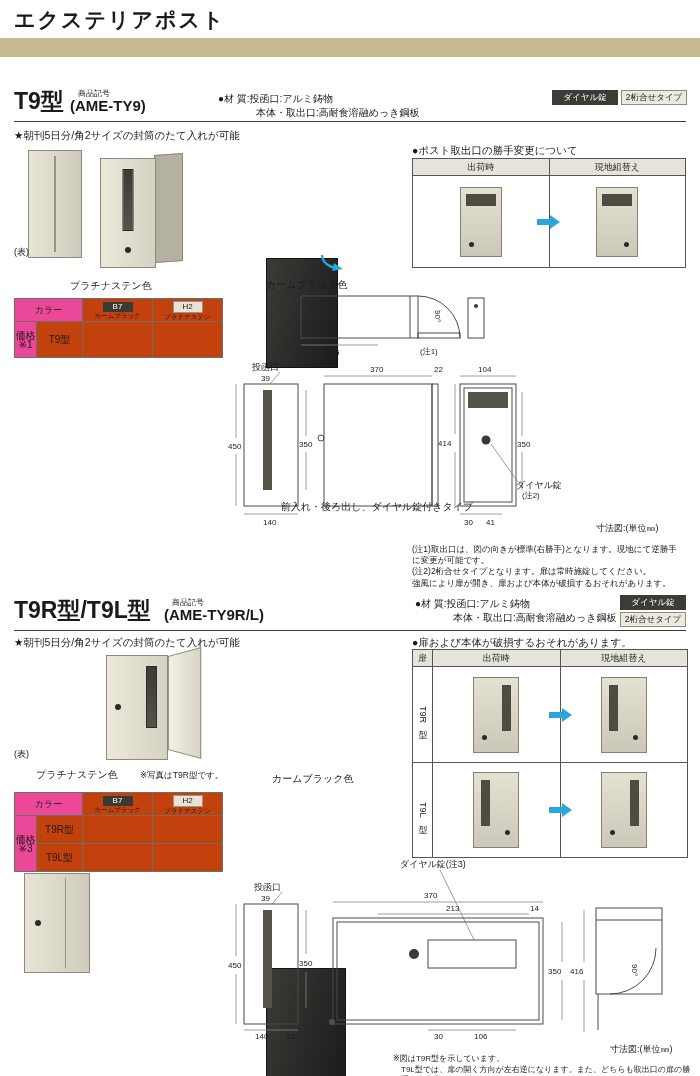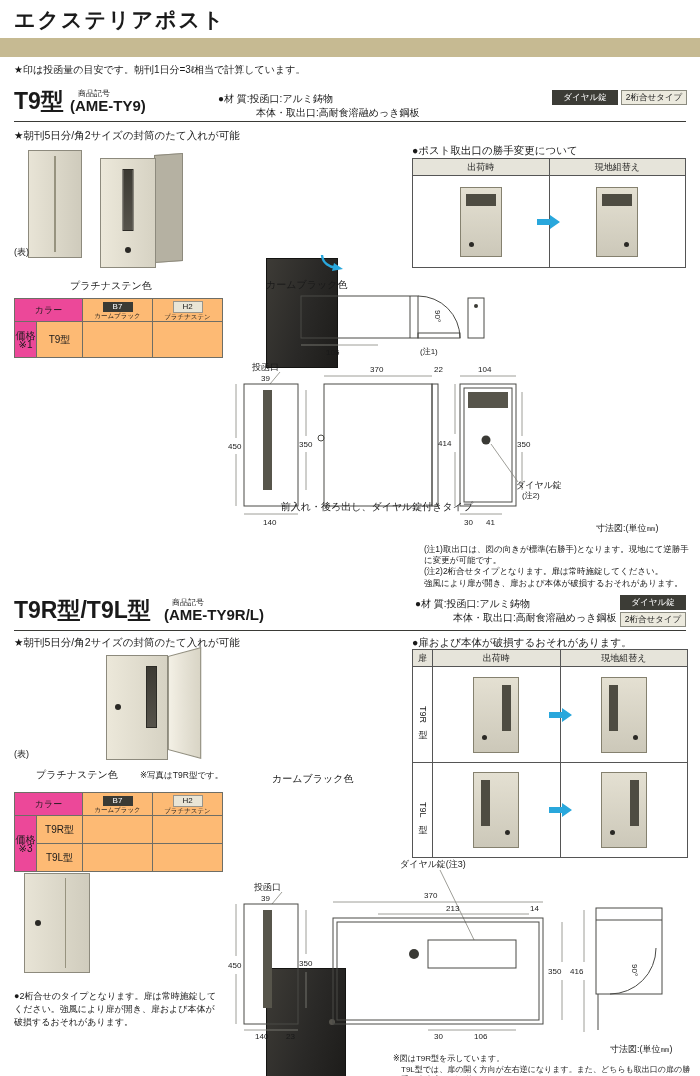--- a/index.html
+++ b/index.html
@@ -46,21 +46,21 @@
 .chg2 .hd .c+.c{border-left:1px solid #555}
 .chg2 .row{display:flex;height:95px;position:relative}
 .chg2 .row+.row{border-top:1px solid #555}
 .chg2 .row .door{width:20px;border-right:1px solid #555;display:flex;align-items:center;justify-content:center;font-size:9px}
 .chg2 .row .cell{flex:1;display:flex;align-items:center;justify-content:center}
 .chg2 .row .cell+.cell{border-left:1px solid #555}
 .chg2 .arr{position:absolute;left:148px;top:50%;transform:translate(-50%,-50%);z-index:3}
 .vtext{writing-mode:vertical-rl;text-orientation:mixed}
 
 .ctable{border-collapse:collapse;table-layout:fixed}
-.ctable td{border:1px solid #6e6e66;padding:0;text-align:center;vertical-align:middle;font-size:10px;background:#fdba74}
+.ctable td{border:1px solid #6e6e66;padding:0;text-align:center;vertical-align:middle;font-size:10px;background:#c2410c}
 .ctable td.gray{background:#ec4899;font-size:9px}
 .chip{display:inline-block;min-width:30px;font-size:8px;line-height:10px;margin-top:2px}
 .chip.dark{background:#3a3a34;color:#fff}
 .chip.light{background:#e9e5d6;border:1px solid #98948a}
 .cname{font-size:6.5px;line-height:8px}
 .pname{font-size:9.5px}
 .pricecell div{font-size:10px;line-height:9px}
 
 .dwg rect,.dwg line,.dwg path,.dwg circle{stroke:#4a4a46;stroke-width:1;fill:none}
 .dwg .dim{stroke:#85857d;stroke-width:.8}
@@ -71,21 +71,20 @@
 .dwg .st9{font-size:9px}
 .noteblock div{line-height:1.32}
 </style>
 </head>
 <body>
 
 <div id="page">
 
   <div class="abs f21 b" style="left:14px;top:6px;letter-spacing:2px">エクステリアポスト</div>
   <div class="abs tanbar" style="left:0;top:38px;width:700px;height:19px"></div>
-  <div class="abs f10" style="left:14px;top:63px">★印は投函量の目安です。朝刊1日分=3ℓ相当で計算しています。</div>
 
   <div class="abs f23 b" style="left:14px;top:86px">T9型</div>
   <div class="abs f8" style="left:78px;top:88px">商品記号</div>
   <div class="abs f15 b" style="left:70px;top:97px">(AME-TY9)</div>
   <div class="abs f10" style="left:218px;top:92px"><span>●材 質:</span><span>投函口:アルミ鋳物</span></div>
   <div class="abs f10" style="left:256px;top:106px">本体・取出口:高耐食溶融めっき鋼板</div>
   <div class="abs badge dark" style="left:552px;top:90px">ダイヤル錠</div>
   <div class="abs badge light" style="left:621px;top:90px">2桁合せタイプ</div>
   <div class="abs rule" style="left:14px;top:121px;width:672px;height:1px"></div>
   <div class="abs f105" style="left:14px;top:129px">★朝刊5日分/角2サイズの封筒のたて入れが可能</div>
@@ -216,21 +215,21 @@
       <text x="236" y="237">30</text>
       <line class="dim" x1="252" y1="226" x2="274" y2="226"></line>
       <text x="258" y="237">41</text>
       <line class="dim" x1="290" y1="194" x2="263" y2="156"></line>
       <text x="288" y="200" class="st9">ダイヤル錠</text>
       <text x="294" y="210">(注2)</text>
     </g>
   </svg>
   <div class="abs f10" style="left:277px;top:500px;width:200px;text-align:center">前入れ・後ろ出し、ダイヤル錠付きタイプ</div>
   <div class="abs f9" style="left:596px;top:522px">寸法図:(単位㎜)</div>
-  <div class="abs f85 noteblock" style="left:424px;top:544px;width:266px">
+  <div class="abs f85 noteblock" style="left:412px;top:544px;width:266px">
     <div>(注1)取出口は、図の向きが標準(右勝手)となります。現地にて逆勝手に変更が可能です。</div>
     <div>(注2)2桁合せタイプとなります。扉は常時施錠してください。</div>
     <div>強風により扉が開き、扉および本体が破損するおそれがあります。</div>
   </div>
 
   <div class="abs f23 b" style="left:14px;top:595px">T9R型/T9L型</div>
   <div class="abs f8" style="left:172px;top:597px">商品記号</div>
   <div class="abs f15 b" style="left:164px;top:606px">(AME-TY9R/L)</div>
   <div class="abs f10" style="left:415px;top:597px"><span>●材 質:</span><span>投函口:アルミ鋳物</span></div>
   <div class="abs f10" style="left:453px;top:611px">本体・取出口:高耐食溶融めっき鋼板</div>
@@ -386,19 +385,18 @@
     <g>
       <rect x="368" y="58" width="66" height="86"></rect>
       <line x1="368" y1="70" x2="434" y2="70"></line>
       <line x1="370" y1="144" x2="370" y2="180"></line>
       <path d="M 428 98 A 46 46 0 0 1 382 144"></path>
       <text transform="rotate(90 404 114)" x="404" y="114">90°</text>
     </g>
   </svg>
   <div class="abs f9" style="left:610px;top:1043px">寸法図:(単位㎜)</div>
 
-  <div class="abs f9" style="left:14px;top:990px;width:206px;line-height:1.45">●2桁合せのタイプとなります。扉は常時施錠してください。強風により扉が開き、扉および本体が破損するおそれがあります。</div>
   <div class="abs f8 noteblock" style="left:393px;top:1054px;width:300px">
     <div>※図はT9R型を示しています。</div>
     <div style="padding-left:8px">T9L型では、扉の開く方向が左右逆になります。また、どちらも取出口の扉の勝手の左右変更が可能です。</div>
   </div>
 
 </div>
 
 </body></html>

